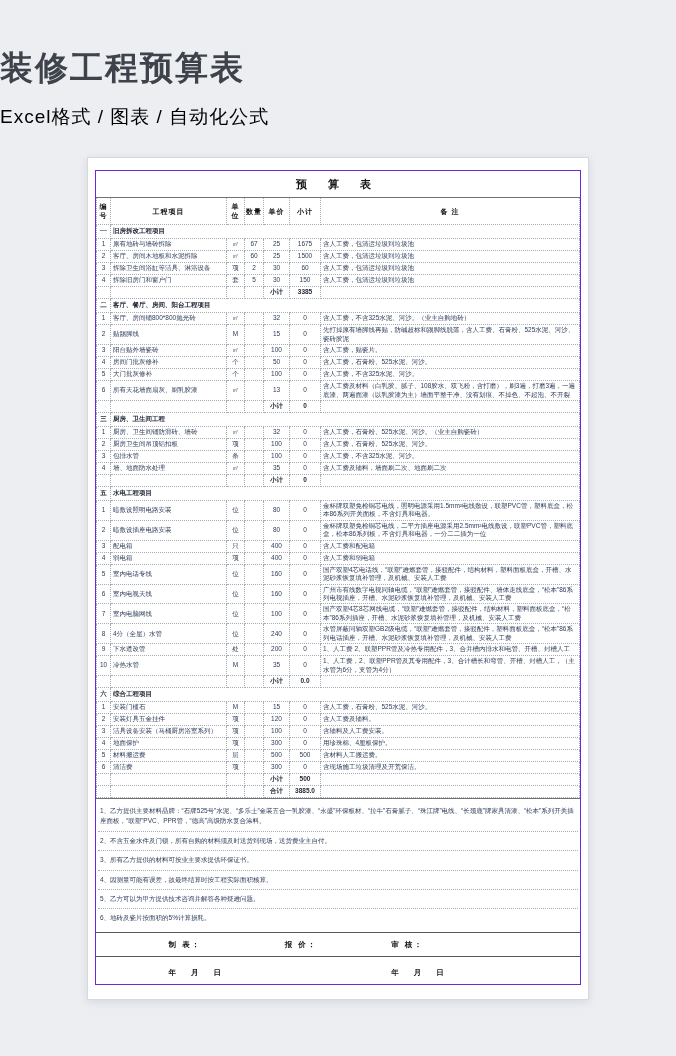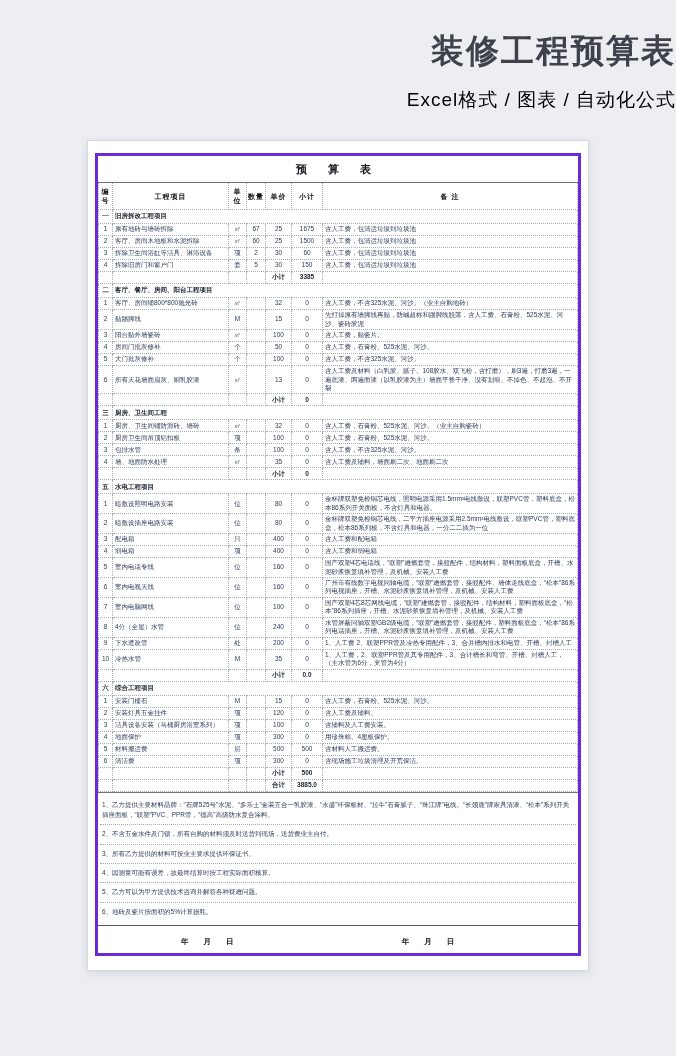--- a/index.html
+++ b/index.html
@@ -2,29 +2,29 @@
 <html><head>
 <meta charset="utf-8">
 <style>
   html,body{margin:0;padding:0;}
   body{
     width:676px;height:1056px;
     background:#ecEEF2;background:#eceef2;
     font-family:"Liberation Sans","DejaVu Sans",sans-serif;
     overflow:hidden;
   }
-  .page-header{text-align:right;padding-top:29px;}
+  .page-header{text-align:left;padding-top:46px;}
   .page-title{font-size:33px;font-weight:bold;color:#3e434b;letter-spacing:2px;}
   .page-subtitle{font-size:19px;color:#000000;margin-top:13px;letter-spacing:1px;}
   .paper{
     width:502px;margin:27px auto 0;background:#ffffff;
     border:1px solid #d6d9de;box-shadow:0 2px 8px rgba(60,70,90,.13);
     padding:12px 7px 14px;box-sizing:border-box;
   }
-  .sheet{border:3px solid #6d28d9;}
+  .sheet{border:1px solid #6d28d9;}
   .sheet-title{
     text-align:center;font-weight:bold;font-size:11px;letter-spacing:9px;
     padding:6px 0 5px;color:#17181c;
   }
   table.budget{
     width:100%;border-collapse:collapse;table-layout:fixed;
     font-size:6.5px;color:#2d3c58;line-height:1.3;
   }
   table.budget th,table.budget td{
     border:1px dotted #a8adb5;overflow:hidden;
@@ -42,21 +42,21 @@
   .notes{border-top:1px solid #6f7277;font-size:6.5px;color:#2d3c58;padding:3px 2px 2px;}
   .note-line{padding:4px 2px;border-bottom:1px dotted #a8adb5;line-height:1.6;word-break:break-all;}
   .note-line:last-child{border-bottom:none;padding-bottom:6px;}
   .sig-row{
     border-top:1px solid #55585d;height:23px;position:relative;
     font-size:7.5px;font-weight:bold;color:#17181c;
   }
   .sig-row span{position:absolute;top:7px;letter-spacing:2px;}
   .pos-a{left:15%;} .pos-b{left:39%;} .pos-c{left:61%;}
   .sig-row.date-row{height:27px;}
-  .date-row span{top:11px;letter-spacing:0;margin-left:11px;}
+  .date-row span{top:11px;letter-spacing:0;}
 </style>
 </head>
 <body>
 
 <div class="page-header">
   <div class="page-title">装修工程预算表</div>
   <div class="page-subtitle">Excel格式 / 图表 / 自动化公式</div>
 </div>
 
 <div class="paper">
@@ -434,18 +434,23 @@
 
     <div class="notes">
         <div class="note-line">1、乙方提供主要材料品牌：“石牌525号”水泥、“多乐士”金装五合一乳胶漆、“永盛”环保板材、“拉牛”石膏腻子、“珠江牌”电线、“长颈鹿”牌家具清漆、“松本”系列开关插座面板，“联塑”PVC、PPR管，“德高”高级防水复合涂料。</div>
         <div class="note-line">2、不含五金水件及门锁，所有自购的材料须及时送货到现场，送货费业主自付。</div>
         <div class="note-line">3、所有乙方提供的材料可按业主要求提供环保证书。</div>
         <div class="note-line">4、因测量可能有误差，故最终结算时按工程实际面积核算。</div>
         <div class="note-line">5、乙方可以为甲方提供技术咨询并解答各种疑难问题。</div>
         <div class="note-line">6、地砖及瓷片按面积的5%计算损耗。</div>
       </div>
 
+    <div class="sig-row">
+      <span class="pos-a">制 表：</span>
+      <span class="pos-b">报 价：</span>
+      <span class="pos-c">审 核：</span>
+    </div>
     <div class="sig-row date-row">
       <span class="pos-a">年　　月　　日</span>
       <span class="pos-c">年　　月　　日</span>
     </div>
   </div>
 </div>
 
 </body></html>

